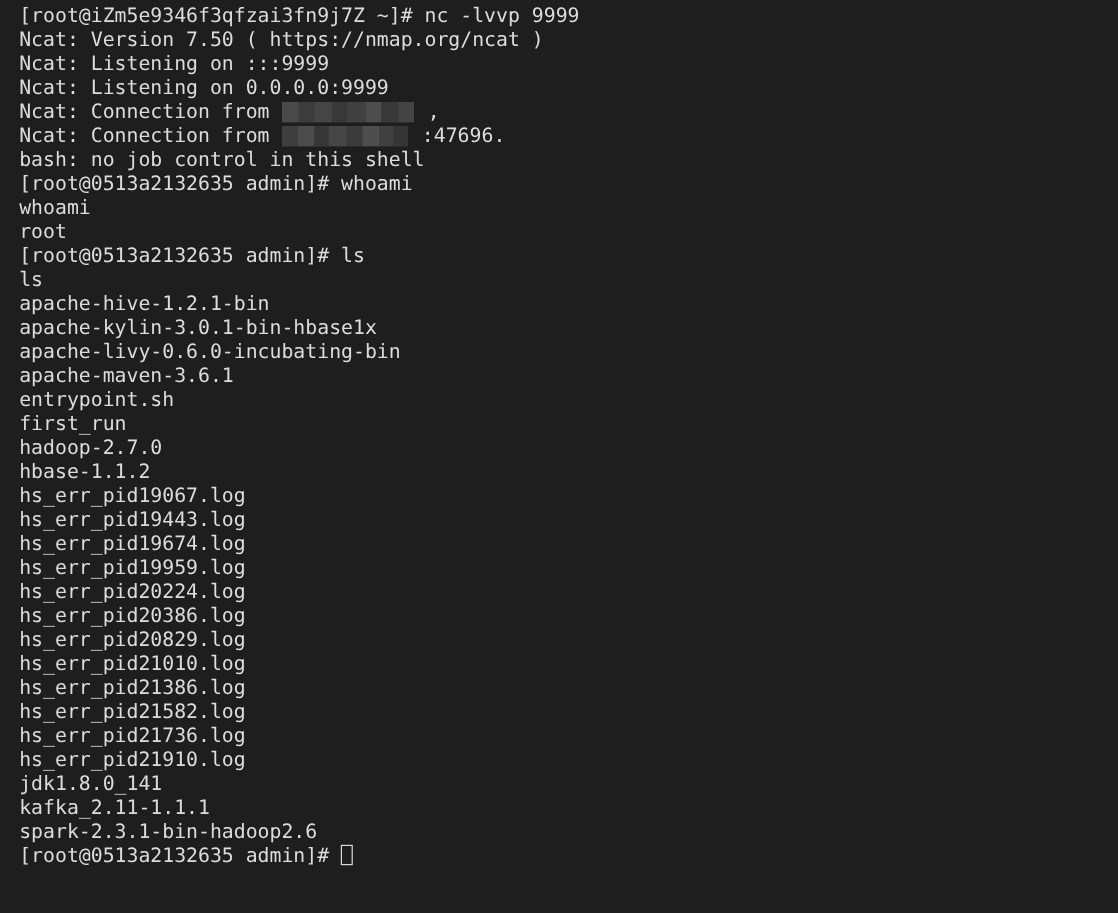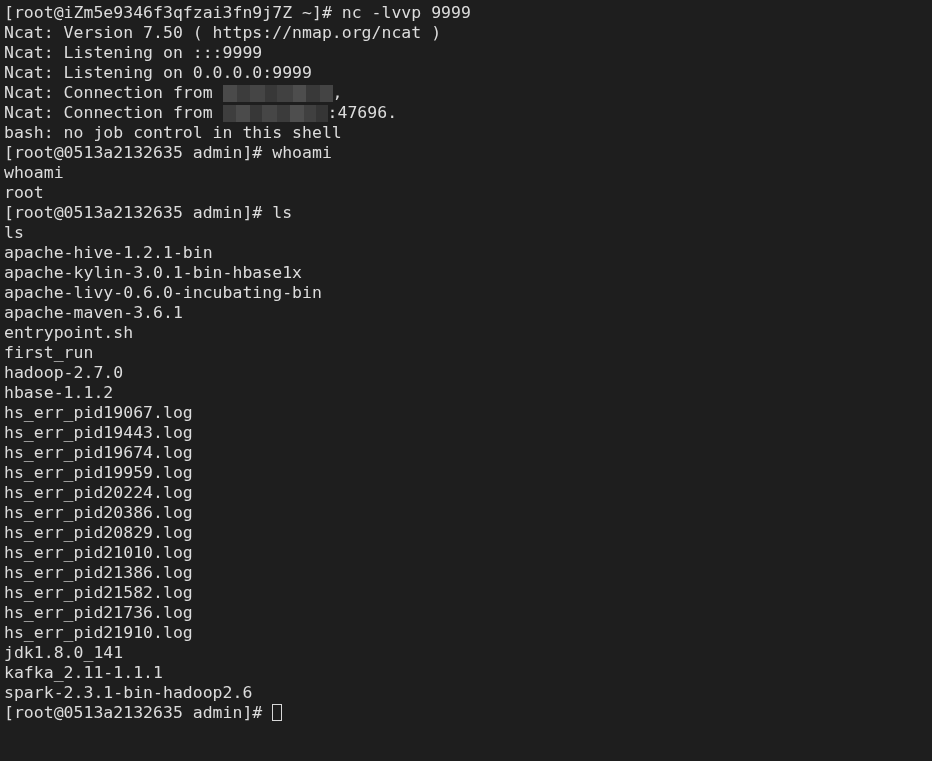--- a/index.html
+++ b/index.html
@@ -28,20 +28,21 @@
     -webkit-font-smoothing: none;
   }
   .line {
     height: 20px;
     line-height: 20px;
     white-space: pre;
     display: block;
   }
   .seg {
     white-space: pre;
+    margin-left: 12px;
   }
   
   .redact {
     display: inline-block;
     vertical-align: -4px;
     height: 17px;
     position: relative;
     overflow: hidden;
     background: #3a3a3a;
   }

